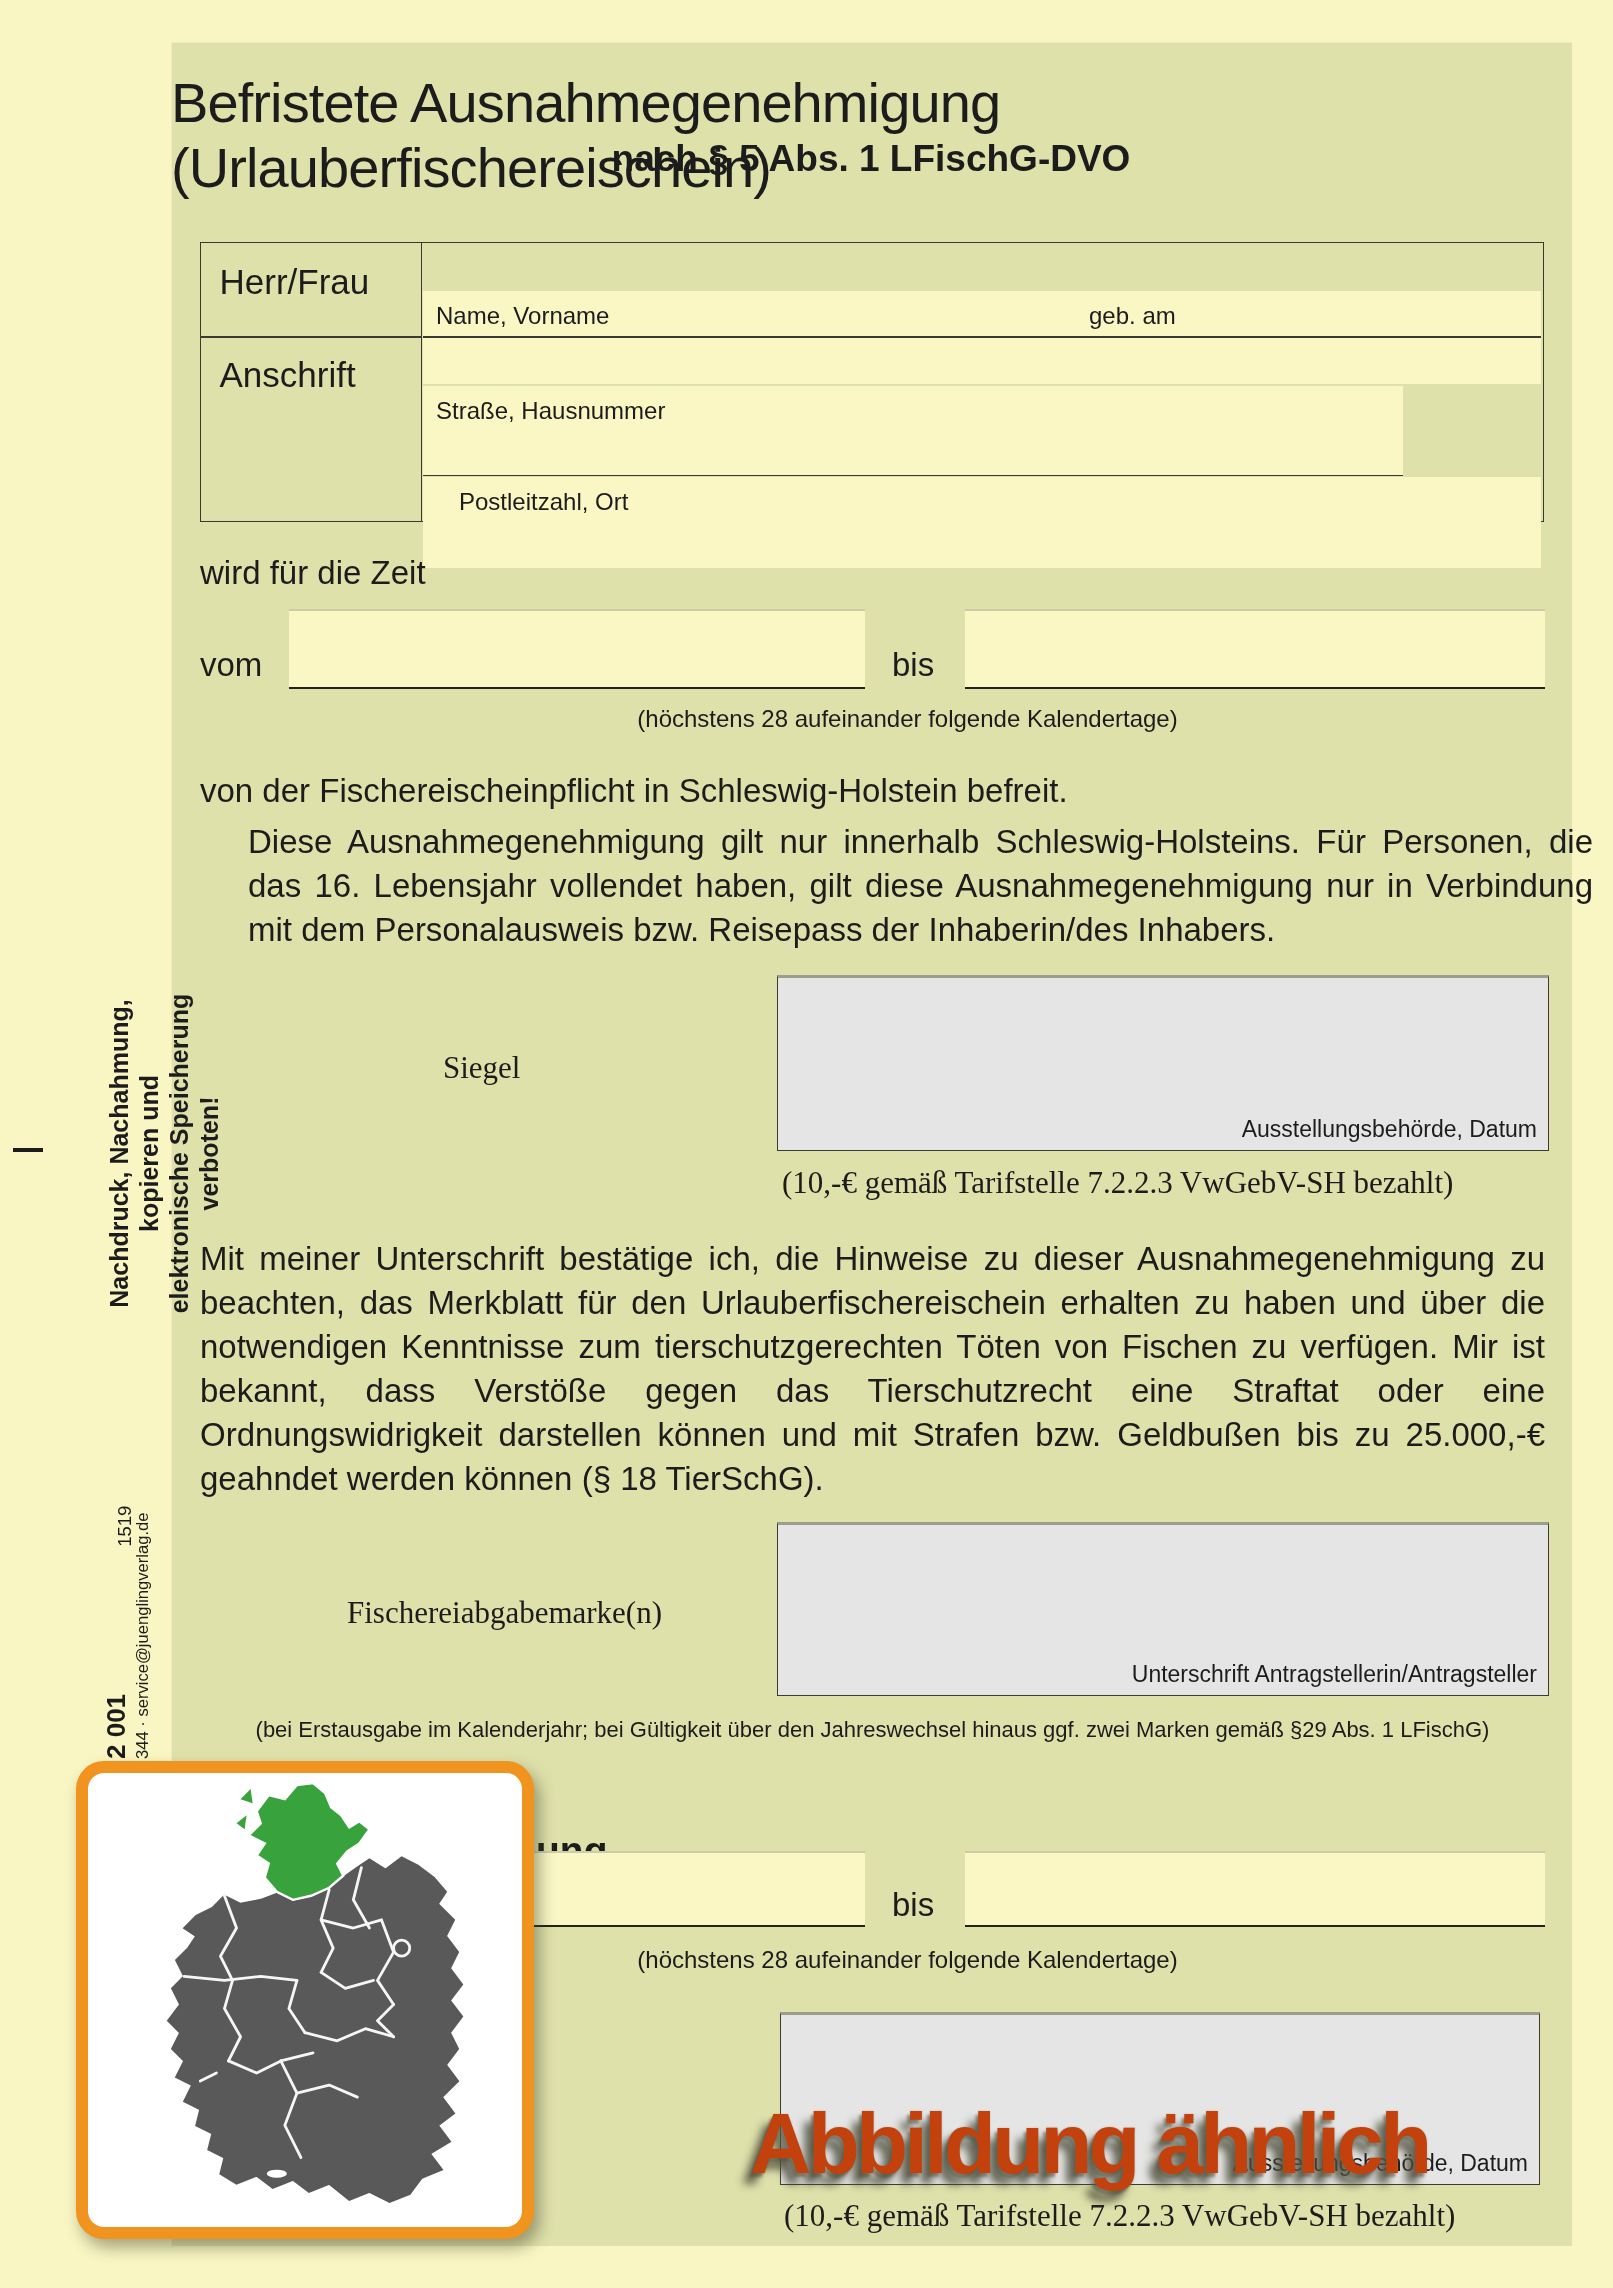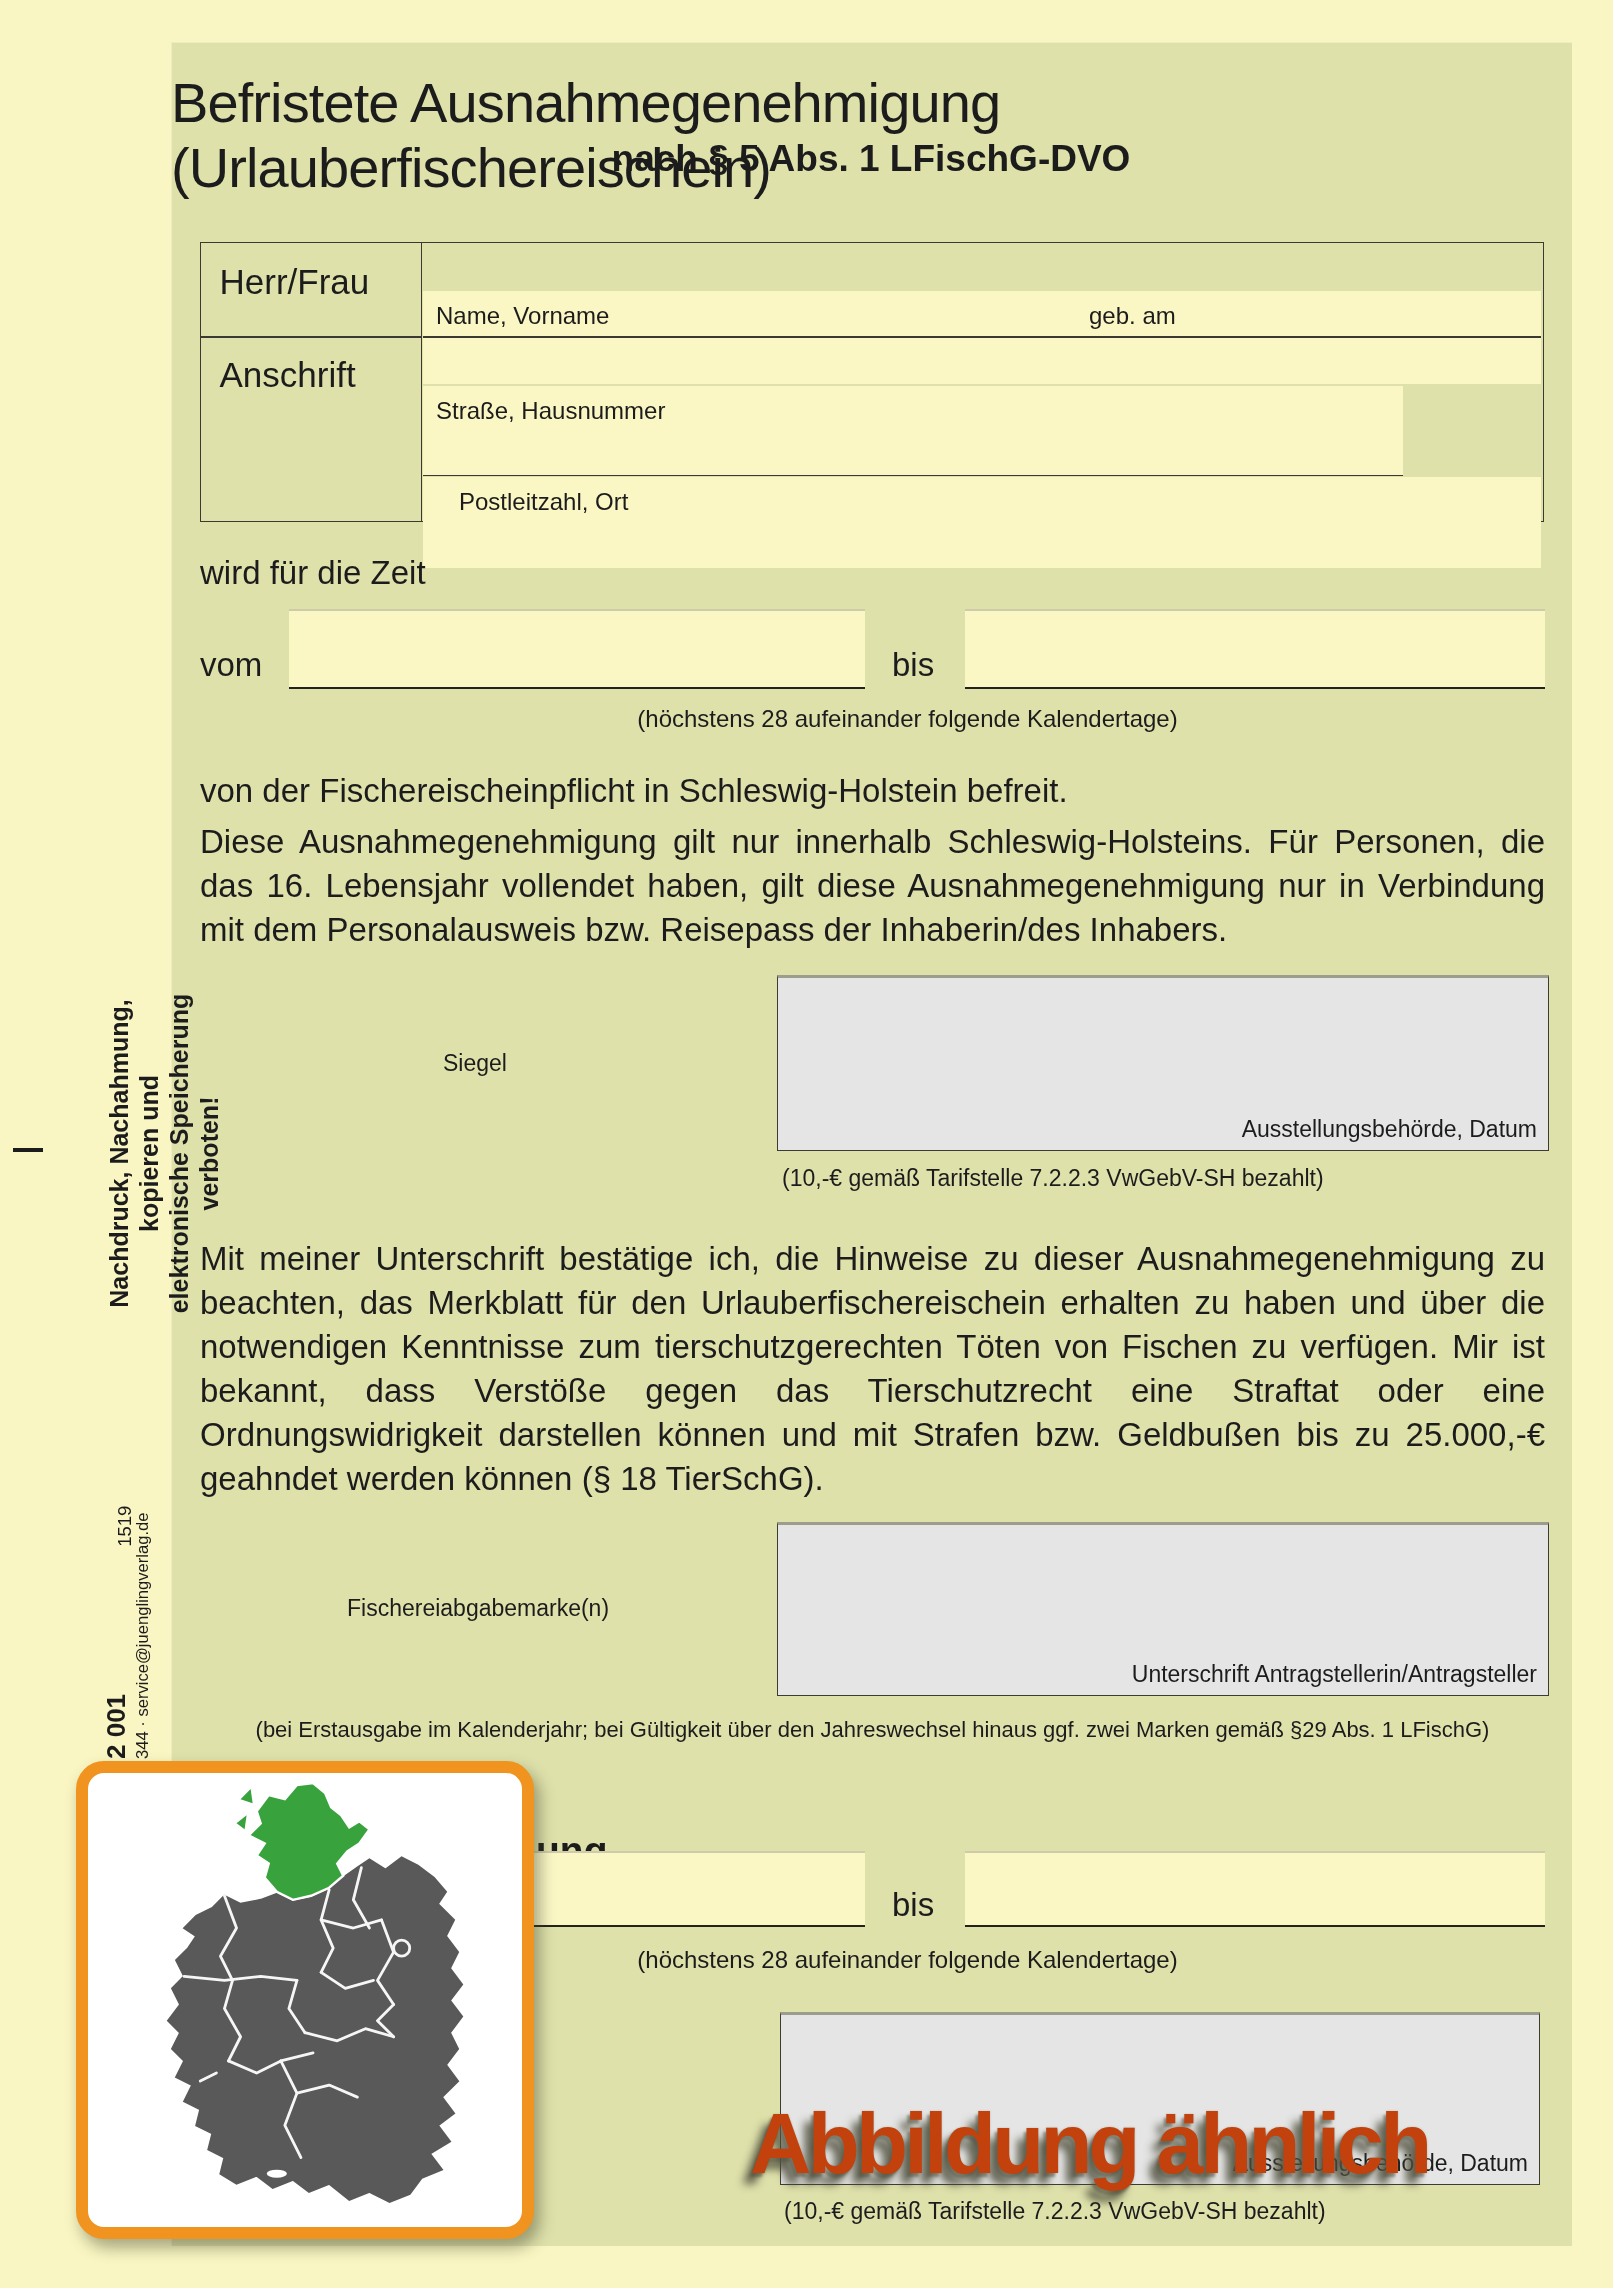--- a/index.html
+++ b/index.html
@@ -13,21 +13,21 @@
   .tbl{position:absolute;left:200px;top:242px;width:1342px;height:278px;border:1.8px solid #3a3a32;}
   .tbl .labelcol{position:absolute;left:0;top:0;width:221px;height:100%;border-right:1.8px solid #3a3a32;box-sizing:border-box;}
   .tbl .biglabel{font-size:35px;padding:18.5px 0 0 18.5px;}
   .tbl .cell{position:absolute;left:222px;background:#faf7c5;box-sizing:border-box;margin-top:48px;}
   .fieldlabel{font-size:24px;padding:11px 0 0 13px;}
   .row-div{position:absolute;background:#3a3a32;height:1.8px;}
   
   .inputbox{position:absolute;background:#faf7c5;border-top:2.8px solid #cdcbaa;border-bottom:2.8px solid #22221e;}
   .biglabeltxt{font-size:33px;}
   .note{font-size:24px;}
-  .caption{font-size:23px;}
+  .caption{font-size:31px;font-family:Liberation Serif, serif;}
   .bigbox{position:absolute;background:#e5e5e5;border:1.8px solid #3c3c34;border-top:3.7px solid #9d9d8e;box-sizing:border-box;}
   .bigbox .corner{position:absolute;right:11px;bottom:7.4px;font-size:23px;}
   .para{position:absolute;left:200px;width:1345px;font-size:33px;line-height:44px;text-align:justify;}
   .centernote{position:absolute;left:258px;width:1299px;text-align:center;}
   
   .rot{transform:rotate(-90deg);transform-origin:center;}
   .warnblock{position:absolute;left:-71px;top:1123px;width:410px;height:61px;text-align:center;font-weight:bold;font-size:25px;line-height:30px;}
   .pubblock{position:absolute;left:-24px;top:1579px;width:305px;height:55px;text-align:left;}
   .pub-order{font-size:26px;font-weight:bold;line-height:31px;}
   .pub-contact{font-size:16.6px;line-height:22px;}
@@ -70,21 +70,21 @@
   </div>
 
   <div class="abs biglabeltxt" style="left:200px;top:554px;">wird für die Zeit</div>
   <div class="abs biglabeltxt" style="left:200px;top:646px;">vom</div>
   <div class="inputbox" style="left:289px;top:609px;width:576px;height:76px;"></div>
   <div class="abs biglabeltxt" style="left:892px;top:646px;">bis</div>
   <div class="inputbox" style="left:965px;top:609px;width:580px;height:76px;"></div>
   <div class="centernote note" style="top:705px;">(höchstens 28 aufeinander folgende Kalendertage)</div>
   <div class="abs biglabeltxt" style="left:200px;top:772px;">von der Fischereischeinpflicht in Schleswig-Holstein befreit.</div>
 
-  <div class="para" style="top:820px;">Diese Ausnahmegenehmigung gilt nur innerhalb Schleswig-Holsteins. Für Personen, die das 16. Lebensjahr vollendet haben, gilt diese Ausnahmegenehmigung nur in Verbindung mit dem Personalausweis bzw. Reisepass der Inhaberin/des Inhabers.</div>
+  <div class="para" style="top:820px;margin-left:48px;">Diese Ausnahmegenehmigung gilt nur innerhalb Schleswig-Holsteins. Für Personen, die das 16. Lebensjahr vollendet haben, gilt diese Ausnahmegenehmigung nur in Verbindung mit dem Personalausweis bzw. Reisepass der Inhaberin/des Inhabers.</div>
 
   <div class="abs caption" style="left:443px;top:1050px;">Siegel</div>
   <div class="bigbox" style="left:777px;top:975px;width:772px;height:176px;">
     <span class="corner">Ausstellungsbehörde, Datum</span>
   </div>
   <div class="abs caption" style="left:782px;top:1165px;">(10,-€ gemäß Tarifstelle 7.2.2.3 VwGebV-SH bezahlt)</div>
 
   <div class="para" style="top:1237px;">Mit meiner Unterschrift bestätige ich, die Hinweise zu dieser Ausnahmegenehmigung zu beachten, das Merkblatt für den Urlauberfischereischein erhalten zu haben und über die notwendigen Kenntnisse zum tierschutzgerechten Töten von Fischen zu verfügen. Mir ist bekannt, dass Verstöße gegen das Tierschutzrecht eine Straftat oder eine Ordnungswidrigkeit darstellen können und mit Strafen bzw. Geldbußen bis zu 25.000,-€ geahndet werden können (§ 18 TierSchG).</div>
 
   <div class="abs caption" style="left:347px;top:1595px;">Fischereiabgabemarke(n)</div>

